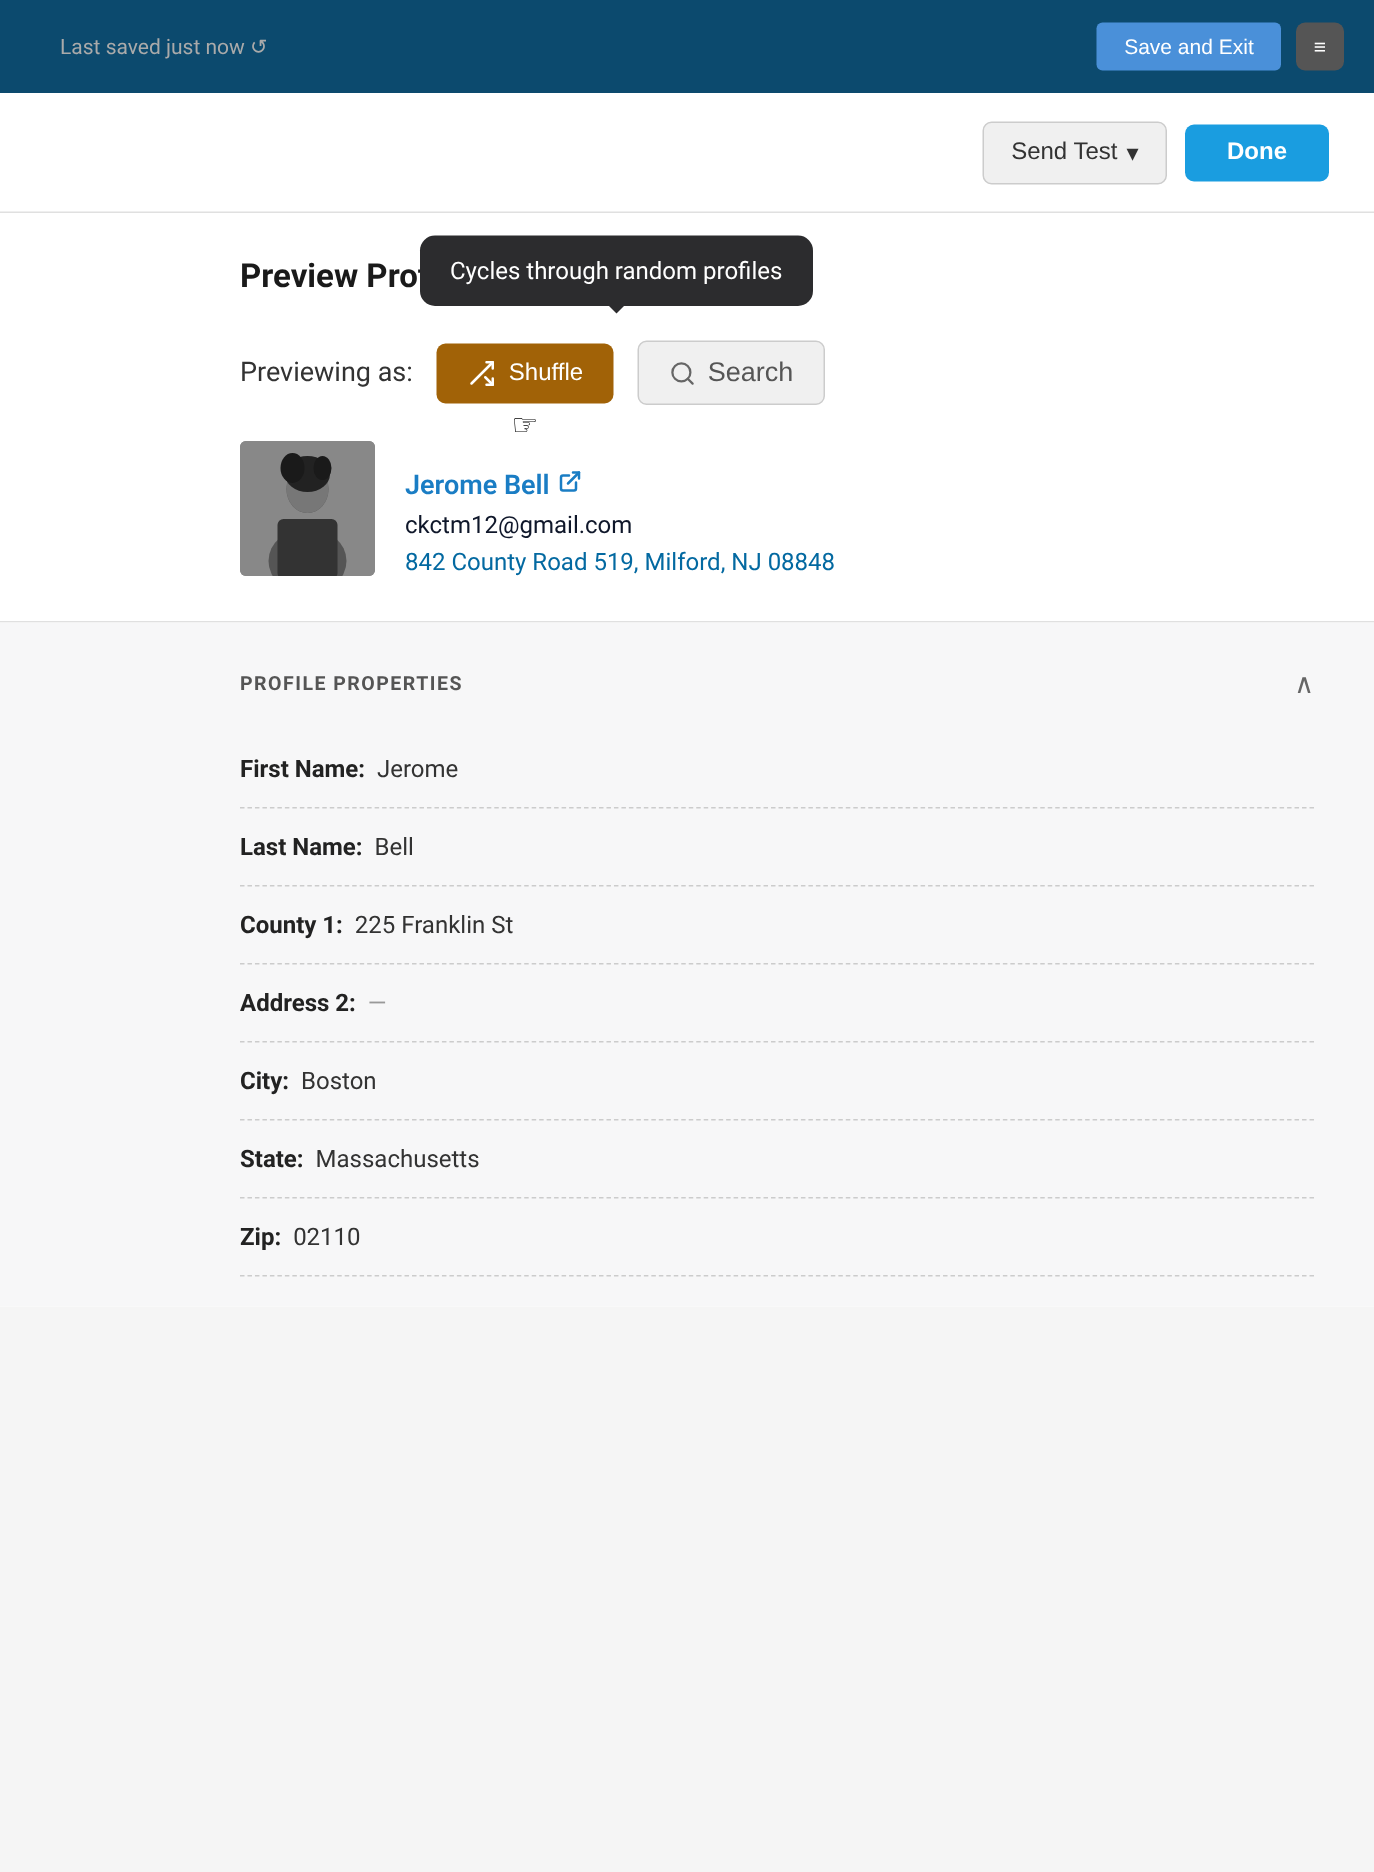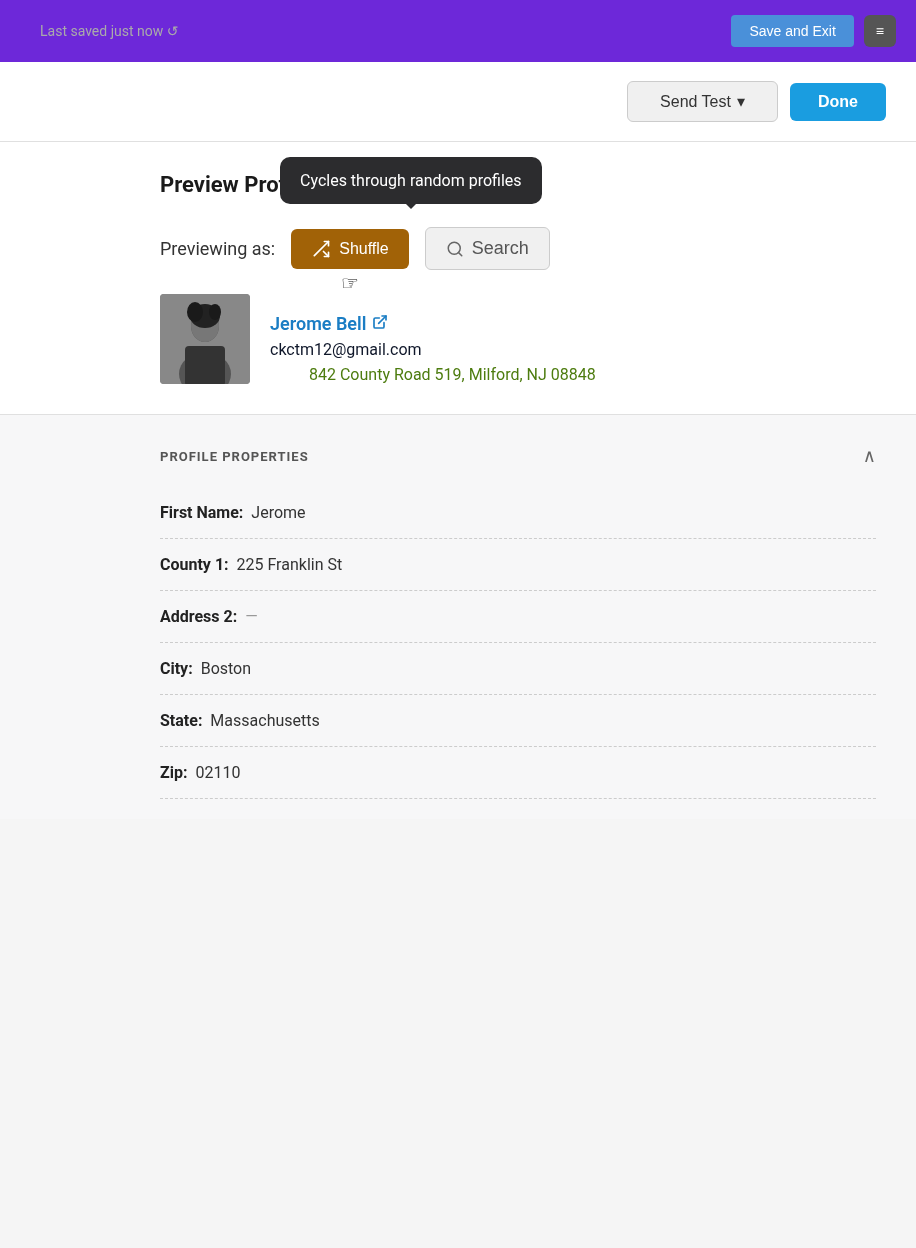--- a/index.html
+++ b/index.html
@@ -6,21 +6,21 @@
     body {
       font-family: -apple-system, BlinkMacSystemFont, "Segoe UI", Roboto, sans-serif;
       background: #f5f5f5;
       width: 916px;
       min-height: 1248px;
       overflow-x: hidden;
     }
 
     
     .top-bar {
-      background: #6d28d9;
+      background: #0c4a6e;
       height: 62px;
       display: flex;
       align-items: center;
       justify-content: flex-end;
       padding: 0 20px;
       gap: 10px;
     }
     .top-bar-text {
       color: #aaa;
       font-size: 14px;
@@ -55,21 +55,21 @@
       justify-content: flex-end;
       padding: 0 30px;
       border-bottom: 1px solid #e0e0e0;
       gap: 12px;
     }
     .send-test-btn {
       background: #f0f0f0;
       color: #333;
       border: 1px solid #ccc;
       border-radius: 6px;
-      padding: 10px 32px;
+      padding: 10px 18px;
       font-size: 16px;
       cursor: pointer;
       display: flex;
       align-items: center;
       gap: 6px;
     }
     .done-btn {
       background: #1a9de0;
       color: white;
       border: none;
@@ -187,22 +187,21 @@
       display: flex;
       align-items: center;
       gap: 6px;
     }
     .profile-email {
       font-size: 16px;
       color: #0f172a;
     }
     .profile-address {
       font-size: 16px;
-      color: #4d7c0f;
-      margin-left: 39px;
+      color: #0369a1;
     }
 
     
     .properties-section {
       background: #f7f7f8;
       padding: 20px 40px 20px 160px;
     }
     .properties-header {
       display: flex;
       align-items: center;
@@ -337,20 +336,21 @@
   </div>
 
   <div class="properties-section">
     <div class="properties-header">
       <span class="properties-title">PROFILE PROPERTIES</span>
       <button class="collapse-btn">∧</button>
     </div>
 
     <div id="property-rows-container">
     <div class="property-row"><span class="property-label">First Name:</span><span class="property-value"> Jerome</span></div>
+        <div class="property-row"><span class="property-label">Last Name:</span><span class="property-value"> Bell</span></div>
         <div class="property-row"><span class="property-label">County 1:</span><span class="property-value"> 225 Franklin St</span></div>
         <div class="property-row"><span class="property-label">Address 2:</span><span class="property-value empty"> —</span></div>
         <div class="property-row"><span class="property-label">City:</span><span class="property-value"> Boston</span></div>
         <div class="property-row"><span class="property-label">State:</span><span class="property-value"> Massachusetts</span></div>
         <div class="property-row"><span class="property-label">Zip:</span><span class="property-value"> 02110</span></div>
       </div>
   </div>
 
 </div>
 

